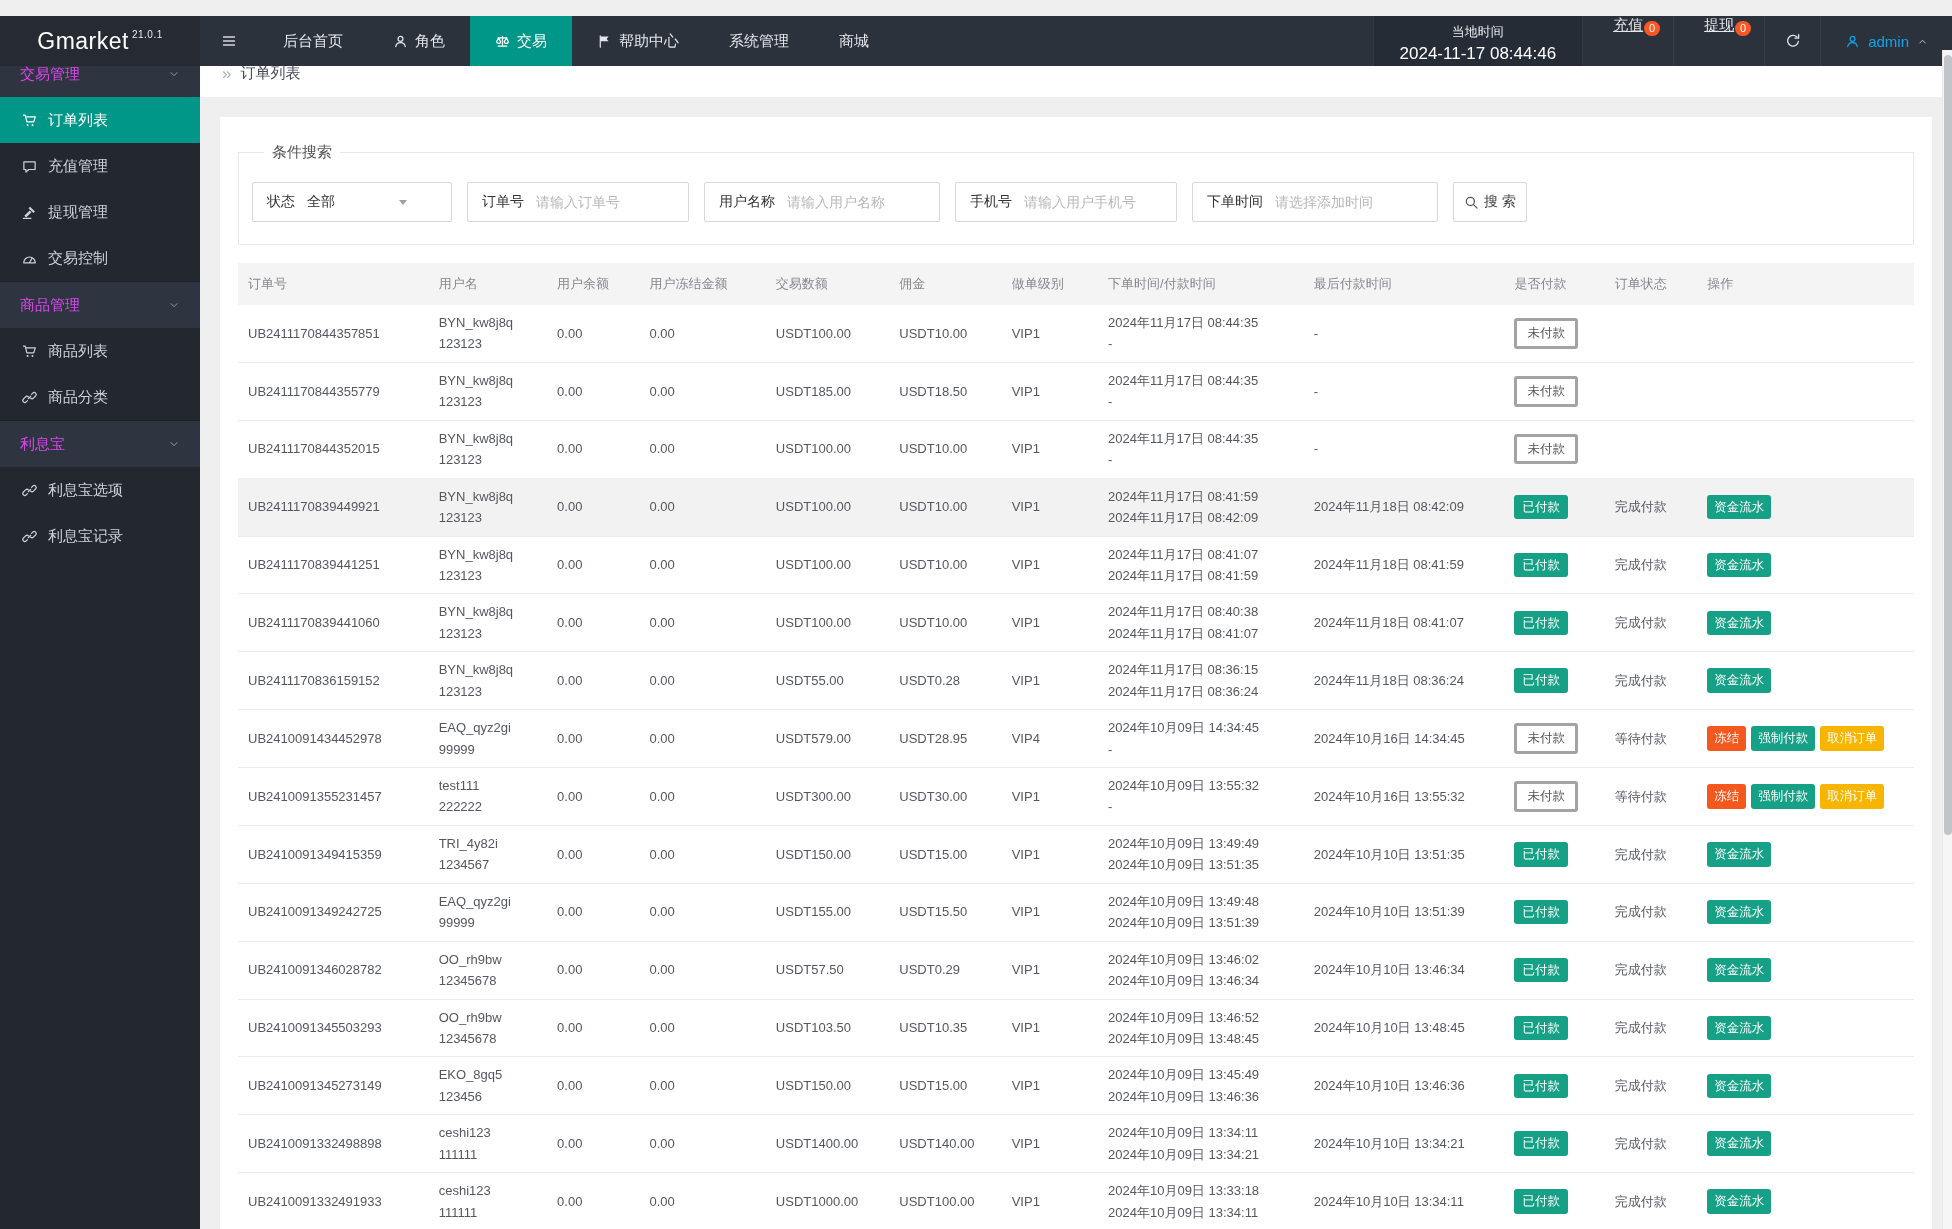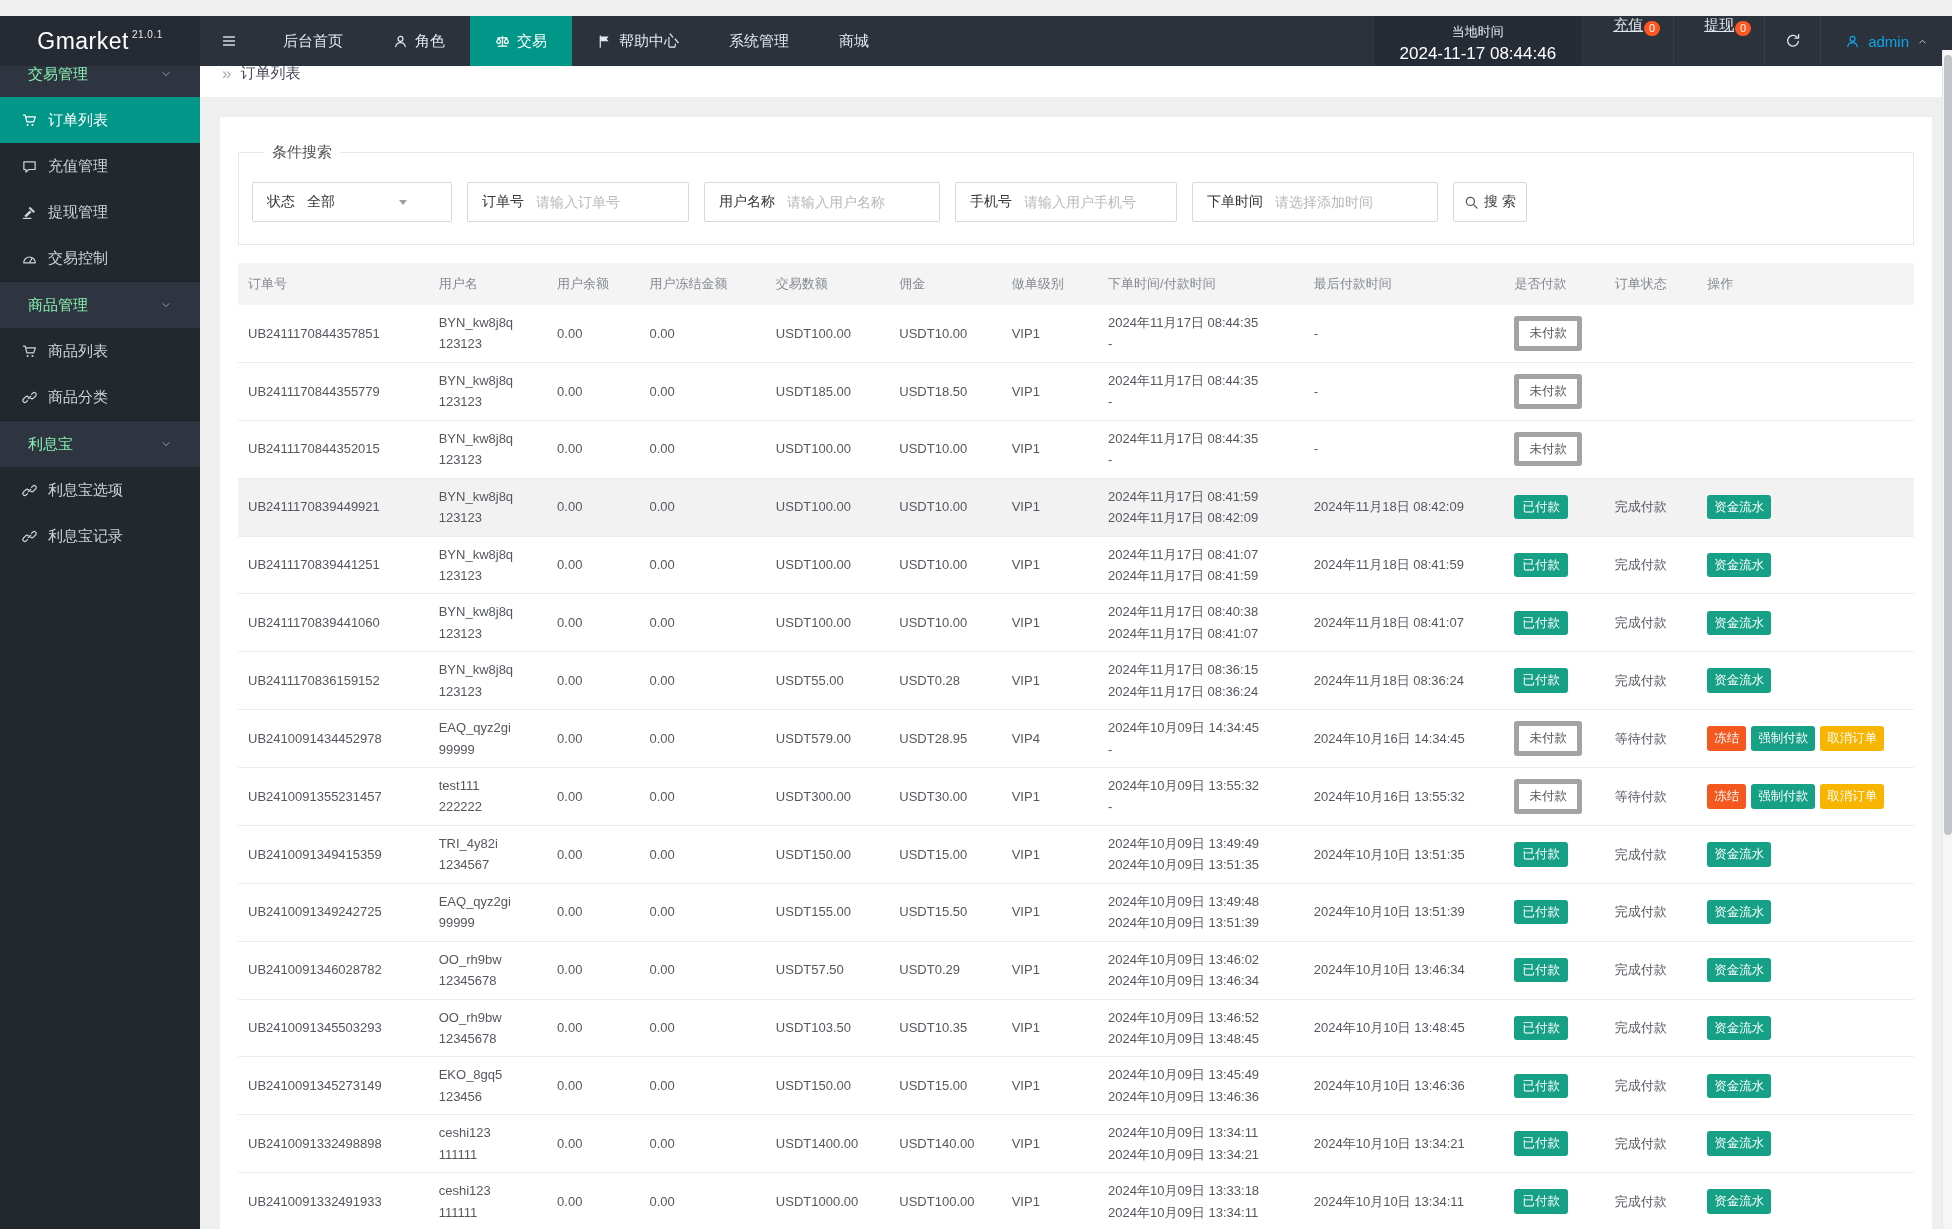--- a/index.html
+++ b/index.html
@@ -37,21 +37,21 @@
   .tb-refresh { width:56px; display:flex; align-items:center; justify-content:center;
     color:#e3e6ea; font-size:16px; cursor:pointer; border-right:1px solid rgba(255,255,255,.06); }
   .tb-user { display:flex; align-items:center; gap:8px; padding:0 24px; color:#0ea5e9;
     font-size:15px; cursor:pointer; }
   .tb-user .ic { font-size:15px; }
   .tb-user .chev { font-size:11px; color:#cfd3d8; }
 
   
   .sidebar { position:fixed; top:50px; left:0; bottom:0; width:200px; background:#23272e; z-index:20; }
   .sb-group { height:47px; display:flex; align-items:center; justify-content:space-between;
-    padding:0 28px; background:#2f3540; color:#86efac; font-size:15px; cursor:pointer;
+    padding:0 20px; background:#2f3540; color:#d946ef; font-size:15px; cursor:pointer;
     border-top:1px solid #1d2228; }
   .sb-group .ic { font-size:12px; color:#9aa0a8; }
   .sb-item { height:46px; display:flex; align-items:center; gap:10px; padding-left:20px;
     color:#ced3d9; font-size:15px; cursor:pointer; }
   .sb-item .ic { font-size:15px; width:18px; }
   .sb-item.active { background:#009688; color:#fff; }
 
   
   .main { margin-left:200px; padding-top:50px; }
   .breadcrumb { height:47px; background:#fff; display:flex; align-items:center; gap:9px;
@@ -80,21 +80,21 @@
 
   
   table.orders { width:100%; border-collapse:collapse; table-layout:fixed; }
   table.orders th { background:#f4f4f5; color:#84898f; font-weight:400; font-size:13px;
     text-align:left; padding:12px 10px; }
   table.orders td { font-size:13px; color:#54585e; padding:7px 10px; line-height:1.65;
     border-bottom:1px solid #ececec; vertical-align:middle; overflow:hidden; }
   tr.hovered td { background:#f2f2f3; }
   .badge { display:inline-block; font-size:12.5px; line-height:1; padding:6px 8px; border-radius:3px; }
   .b-paid { background:#16a085; color:#fff; }
-  .b-unpaid { background:#fff; border:5px solid #a3a3a3; color:#555; padding:6px 10px; }
+  .b-unpaid { background:#fff; border:3px solid #a3a3a3; color:#555; padding:6px 10px; }
   .act { display:inline-block; font-size:12.5px; line-height:1; padding:6px 7px; border-radius:3px;
     color:#fff; margin-right:5px; cursor:pointer; white-space:nowrap; }
   .act-teal { background:#16a085; } .act-red { background:#f4581e; } .act-amber { background:#f7b500; }
 
   
   .scrollbar { position:fixed; top:50px; right:0; bottom:0; width:10px; background:#f6f6f6;
     border-left:1px solid #e9e9e9; z-index:40; }
   .scroll-thumb { position:absolute; top:5px; left:1px; width:8px; height:780px;
     background:#c1c5ca; border-radius:4px; cursor:pointer; }
 </style>

